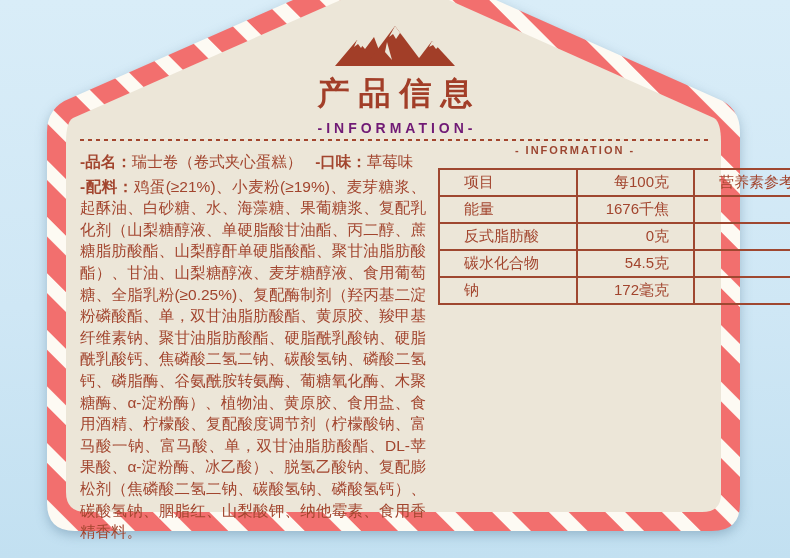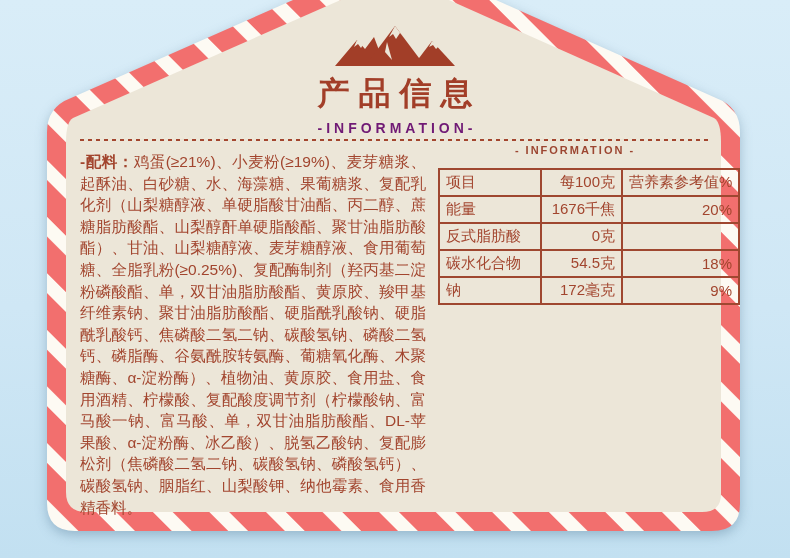--- a/index.html
+++ b/index.html
@@ -17,21 +17,21 @@
   .divider{position:absolute;left:80px;top:139px;width:630px;height:2px;
     background:repeating-linear-gradient(90deg,#a3452e 0 4px,transparent 4px 8px);}
   .left-col{position:absolute;left:80px;top:151px;width:346px;font-size:15.5px;line-height:21.6px;text-align:justify;}
   .name-line{white-space:nowrap;margin-bottom:3px;}
   .lbl{font-weight:bold;}
   .flavor{margin-left:13px;}
   .right-col{position:absolute;left:438px;top:144px;width:274px;text-align:center;}
   .info-small{font-size:11px;letter-spacing:2px;font-weight:bold;color:#9c4631;}
   .nutri-title{font-size:23px;font-weight:bold;letter-spacing:3px;margin-top:2px;color:#a23e28;}
   table.nutri{border-collapse:collapse;margin-top:12px;width:272px;table-layout:fixed;font-size:15px;}
-  table.nutri td,table.nutri th{border:2px solid #9f4730;height:25px;padding:0 6px;font-weight:normal;overflow:hidden;white-space:nowrap;}
+  table.nutri td,table.nutri th{border:2px solid #9f4730;height:25px;padding:0 24px;font-weight:normal;overflow:hidden;white-space:nowrap;}
   table.nutri .c1{width:88px;text-align:left;}
   table.nutri .c2{width:67px;text-align:right;}
   table.nutri .c3{width:103px;text-align:right;}
 </style>
 </head>
 <body>
 
 <svg class="shape-svg" width="790" height="558" viewBox="0 0 790 558">
   <defs>
     <pattern id="stripes" patternUnits="userSpaceOnUse" width="40" height="40" patternTransform="rotate(-45)">
@@ -55,20 +55,23 @@
       <path d="M103 19 L100 25 L104 23 L107 27 L110 24 Z" fill="#ece6d8"></path>
       <path d="M58 20 L63 38 L56 30 Z" fill="#ece6d8"></path>
     </svg>
     <div class="page-title">产品信息</div>
     <div class="page-sub">-INFORMATION-</div>
   </div>
 
   <div class="divider"></div>
 
   <div class="left-col">
+    <div class="name-line">
+      <span class="lbl">-品名：</span><span>瑞士卷（卷式夹心蛋糕）</span><span class="flavor"><span class="lbl">-口味：</span><span>草莓味</span></span>
+    </div>
     <div>
       <span class="lbl">-配料：</span><span>鸡蛋(≥21%)、小麦粉(≥19%)、麦芽糖浆、起酥油、白砂糖、水、海藻糖、果葡糖浆、复配乳化剂（山梨糖醇液、单硬脂酸甘油酯、丙二醇、蔗糖脂肪酸酯、山梨醇酐单硬脂酸酯、聚甘油脂肪酸酯）、甘油、山梨糖醇液、麦芽糖醇液、食用葡萄糖、全脂乳粉(≥0.25%)、复配酶制剂（羟丙基二淀粉磷酸酯、单，双甘油脂肪酸酯、黄原胶、羧甲基纤维素钠、聚甘油脂肪酸酯、硬脂酰乳酸钠、硬脂酰乳酸钙、焦磷酸二氢二钠、碳酸氢钠、磷酸二氢钙、磷脂酶、谷氨酰胺转氨酶、葡糖氧化酶、木聚糖酶、α-淀粉酶）、植物油、黄原胶、食用盐、食用酒精、柠檬酸、复配酸度调节剂（柠檬酸钠、富马酸一钠、富马酸、单，双甘油脂肪酸酯、DL-苹果酸、α-淀粉酶、冰乙酸）、脱氢乙酸钠、复配膨松剂（焦磷酸二氢二钠、碳酸氢钠、磷酸氢钙）、碳酸氢钠、胭脂红、山梨酸钾、纳他霉素、食用香精香料。</span>
     </div>
   </div>
 
   <div class="right-col">
     <div class="info-small">- INFORMATION -</div>
     <table class="nutri">
       <tbody>
           <tr>

